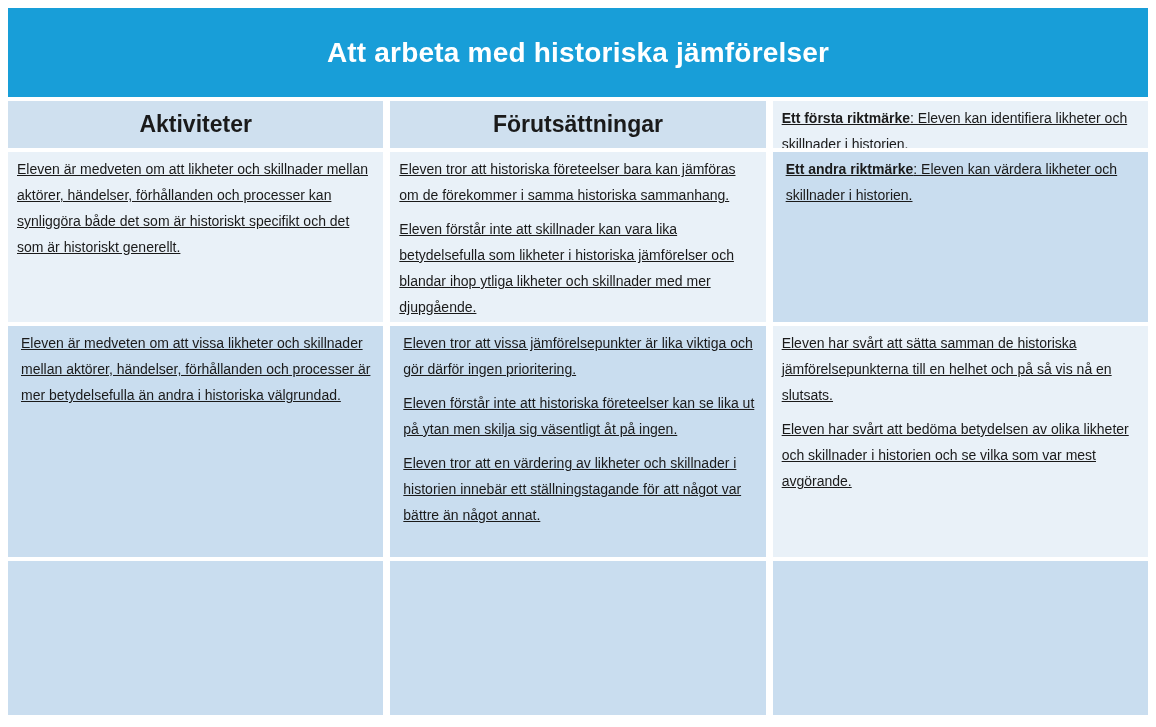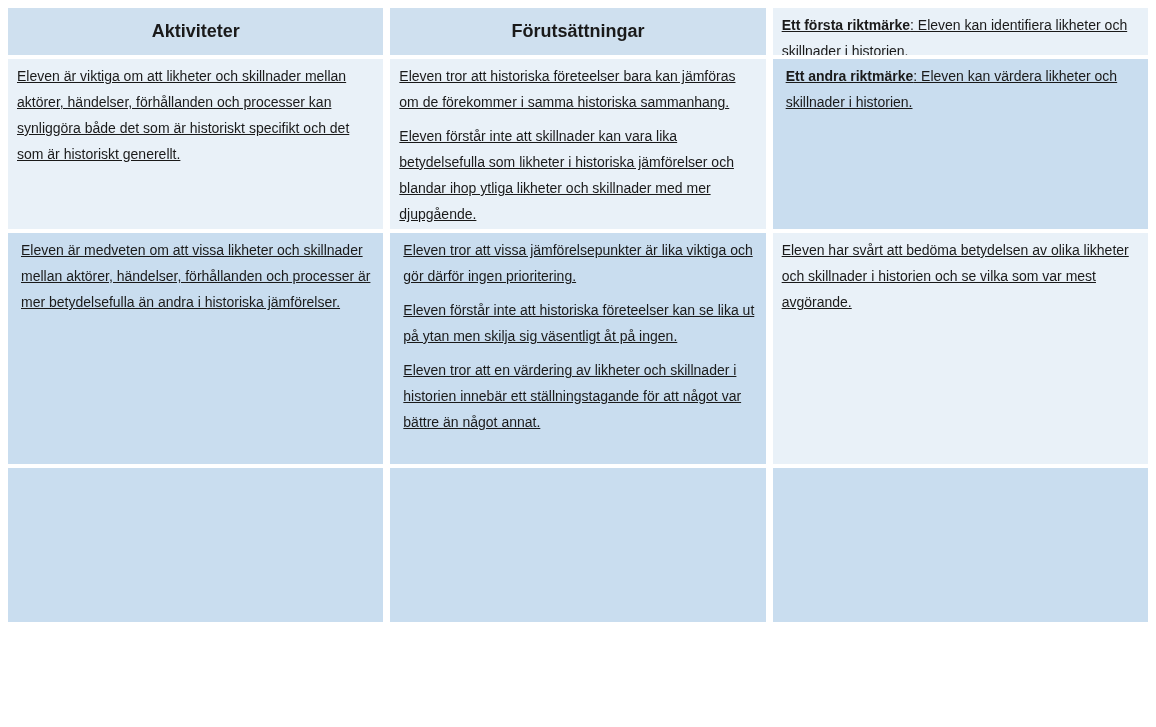--- a/index.html
+++ b/index.html
@@ -24,73 +24,77 @@
   }
   .grid{
     display:grid;
     grid-template-columns:1fr 1fr 1fr;
     grid-template-rows:47px 170px 231px 154px 20px;
     column-gap:7px;row-gap:4px;
   }
   .hcell{
     background:var(--header-bg);
     display:flex;align-items:center;justify-content:center;
-    font-weight:700;font-size:18px;
+    font-weight:700;font-size:23px;
   }
   .cell{
     padding:4px 9px 6px 9px;
     font-size:14px;line-height:26px;
     overflow:hidden;
     text-decoration:underline;
   }
   .cell p{margin:0 0 8px 0;}
   .cell p:last-child{margin-bottom:0;}
   .light{background:var(--row-light-bg);}
   .medium{background:var(--row-medium-bg);padding-left:13px;}
   .stub{padding:0;}
 </style>
 </head>
 <body>
 
 <div class="page">
 
+  <div class="title-bar">
+    <h1>Att arbeta med historiska jämförelser</h1>
+  </div>
 
   <div class="grid">
 
     <div class="hcell">
       <span>Aktiviteter</span>
     </div>
     <div class="hcell">
       <span>Förutsättningar</span>
     </div>
 
     <div class="cell light">
       <p><strong>Ett första riktmärke</strong><span>: Eleven kan identifiera likheter och skillnader i historien.</span></p>
     </div>
     <div class="cell light">
-      <p>Eleven är viktiga om att likheter och skillnader mellan aktörer, händelser, förhållanden och processer kan synliggöra både det som är historiskt specifikt och det som är historiskt generellt.</p>
+      <p>Eleven är medveten om att likheter och skillnader mellan aktörer, händelser, förhållanden och processer kan synliggöra både det som är historiskt specifikt och det som är historiskt generellt.</p>
     </div>
     <div class="cell light">
       <p>Eleven tror att historiska företeelser bara kan jämföras om de förekommer i samma historiska sammanhang.</p>
       <p>Eleven förstår inte att skillnader kan vara lika betydelsefulla som likheter i historiska jämförelser och blandar ihop ytliga likheter och skillnader med mer djupgående.</p>
     </div>
 
     <div class="cell medium">
       <p><strong>Ett andra riktmärke</strong><span>: Eleven kan värdera likheter och skillnader i historien.</span></p>
     </div>
     <div class="cell medium">
-      <p>Eleven är medveten om att vissa likheter och skillnader mellan aktörer, händelser, förhållanden och processer är mer betydelsefulla än andra i historiska jämförelser.</p>
+      <p>Eleven är medveten om att vissa likheter och skillnader mellan aktörer, händelser, förhållanden och processer är mer betydelsefulla än andra i historiska välgrundad.</p>
     </div>
     <div class="cell medium">
       <p>Eleven tror att vissa jämförelsepunkter är lika viktiga och gör därför ingen prioritering.</p>
       <p>Eleven förstår inte att historiska företeelser kan se lika ut på ytan men skilja sig väsentligt åt på ingen.</p>
       <p>Eleven tror att en värdering av likheter och skillnader i historien innebär ett ställningstagande för att något var bättre än något annat.</p>
     </div>
 
     <div class="cell light">
+      <p>Eleven har svårt att sätta samman de historiska jämförelsepunkterna till en helhet och på så vis nå en slutsats.</p>
       <p>Eleven har svårt att bedöma betydelsen av olika likheter och skillnader i historien och se vilka som var mest avgörande.</p>
     </div>
 
     <div class="cell medium stub"></div>
     <div class="cell medium stub"></div>
     <div class="cell medium stub"></div>
 
   </div>
 </div>
 

